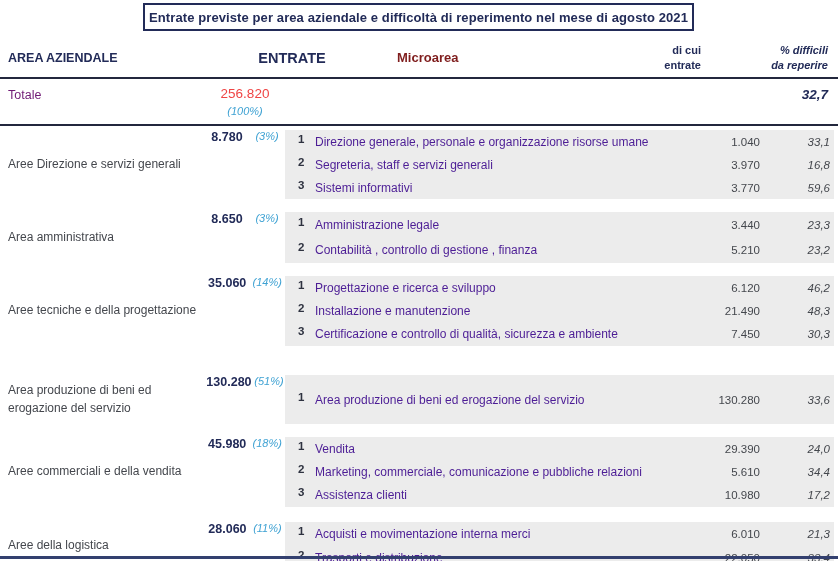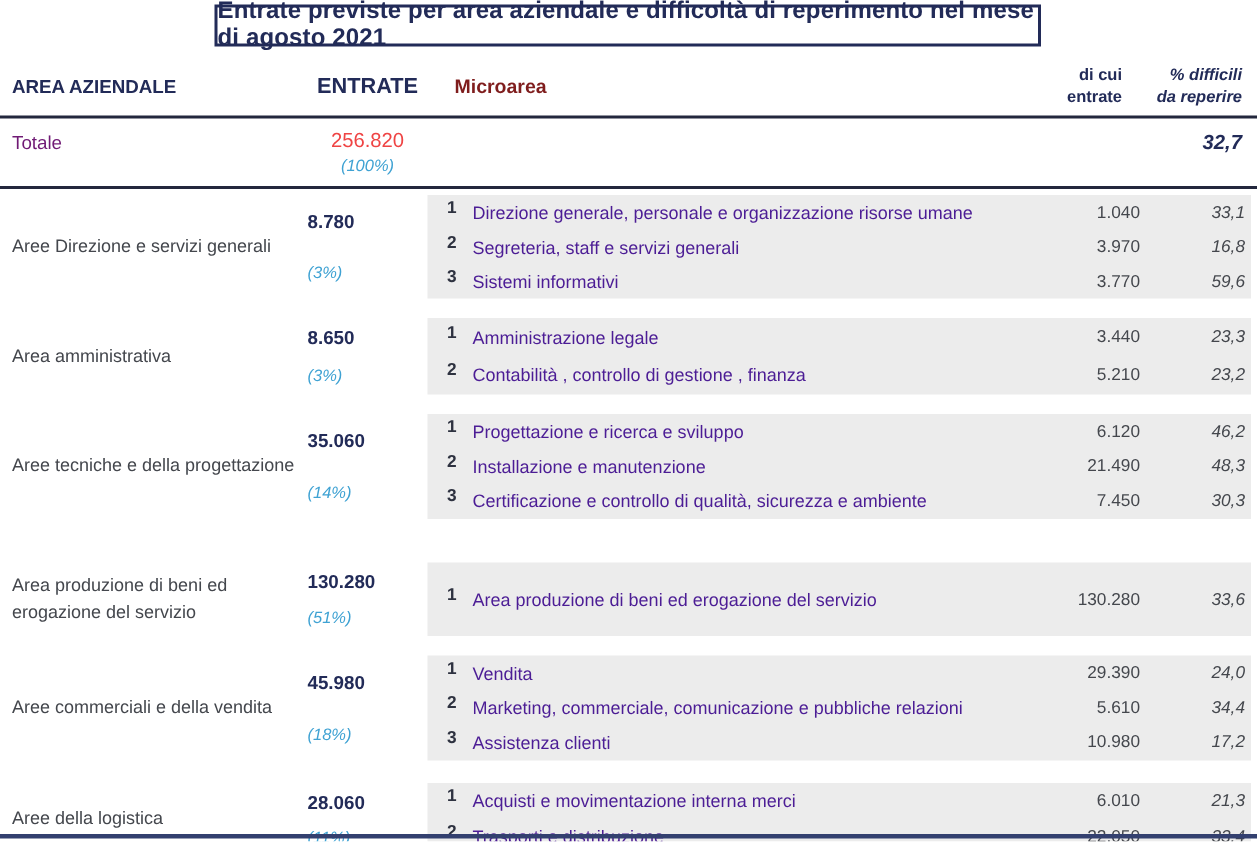--- a/index.html
+++ b/index.html
@@ -10,31 +10,32 @@
     font-family: "Liberation Sans", sans-serif;
     color: #44474D;
   }
   
   .title-box {
     position: absolute; left: 143px; top: 3px; width: 551px; height: 28px;
     border: 2px solid #222B58;
     display: flex; align-items: center; justify-content: center;
   }
   .title-box .title-text {
-    font-size: 16px; font-weight: 700; color: #222B58; letter-spacing: .1px;
+    font-size: 13px; font-weight: 700; color: #222B58; letter-spacing: .1px;
   }
   
   .col-area  { width: 205px; padding-left: 8px; }
   .col-ent   { width: 80px;  text-align: center; }
   
   .header-row {
     position: absolute; top: 38px; left: 0; width: 838px; height: 41px;
     display: flex; align-items: center;
     border-bottom: 2px solid #23273D;
     padding-right: 4px;
+    gap: 47px;
   }
   .h-area  { font-size: 12.5px; font-weight: 700; color: #222B58; }
   .h-ent   { font-size: 14.5px; font-weight: 700; color: #222B58; }
   .h-micro { font-size: 13px;  font-weight: 700; color: #7f1d1d; padding-left: 18px; }
   .h-spacer{ flex: 1; }
   .h-dicui { width: 78px; text-align: right; font-size: 11px; font-weight: 700;
              color: #222B58; line-height: 1.3; }
   .h-diff  { width: 86px; text-align: right; font-size: 11px; font-weight: 700;
              font-style: italic; color: #222B58; line-height: 1.3; padding-right: 6px; }
   
@@ -57,22 +58,22 @@
   .g2 { height: 51px; margin-top: 13px; }
   .g3 { height: 70px; margin-top: 13px; }
   .g4 { height: 49px; margin-top: 29px; }
   .g5 { height: 70px; margin-top: 13px; }
   .g6 { height: 48px; margin-top: 15px; }
   .area-cell {
     width: 205px; padding-left: 8px; display: flex; align-items: center;
     font-size: 12px; color: #44474D; line-height: 1.45;
   }
   .ent-cell {
-    width: 80px; display: flex; flex-direction: column; justify-content: space-around;
-    text-align: left;
+    width: 80px; display: flex; flex-direction: row; justify-content: space-around;
+    text-align: center;
   }
   .ent-val { font-size: 12.5px; font-weight: 700; color: #222B58; }
   .ent-pct { font-size: 11px; font-style: italic; color: #3FA2D3; }
   .micro-block {
     flex: 1; margin-right: 4px; background: #ECECEC;
     display: flex; flex-direction: column; justify-content: space-around;
   }
   .micro-row {
     flex: 1; display: flex; align-items: center;
     padding-left: 13px; padding-right: 2px;

